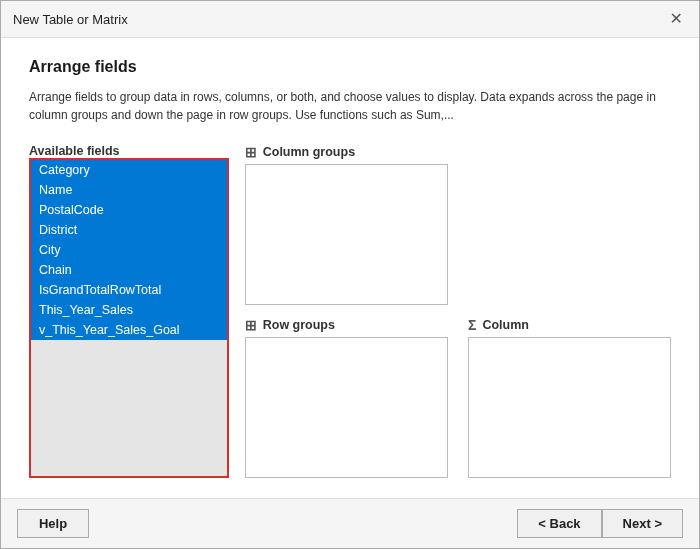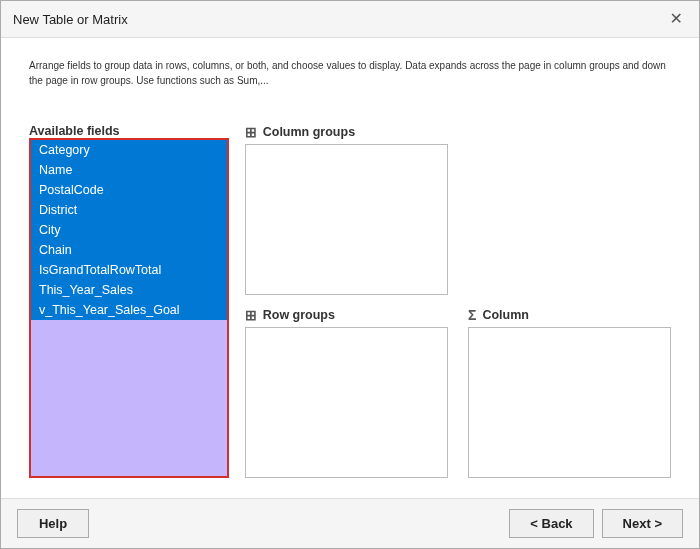--- a/index.html
+++ b/index.html
@@ -50,24 +50,24 @@
       display: flex;
       flex-direction: column;
     }
     .page-title {
       font-size: 16px;
       font-weight: 600;
       color: #1a1a1a;
       margin-bottom: 12px;
     }
     .description {
-      font-size: 10px;
+      font-size: 12px;
       color: #333;
       line-height: 1.5;
-      margin-bottom: 36px;
+      margin-bottom: 20px;
     }
     .fields-area {
       flex: 1;
       display: flex;
       flex-direction: row;
       gap: 16px;
     }
     .left-panel {
       width: 200px;
       display: flex;
@@ -75,21 +75,21 @@
     }
     .panel-label {
       font-size: 12.5px;
       font-weight: 600;
       color: #333;
     }
     .available-fields-box {
       border: 2px solid #d32f2f;
       flex: 1;
       overflow-y: auto;
-      background: #c4b5fd;
+      background: #e5e5e5;
     }
     .field-item {
       padding: 3px 8px;
       font-size: 12.5px;
       color: #000;
       cursor: pointer;
     }
     .field-item.selected {
       background: #0078d4;
       color: #fff;
@@ -137,34 +137,34 @@
       font-size: 13px;
       border: 1px solid #aaa;
       background: #f0f0f0;
       cursor: pointer;
       min-width: 72px;
       color: #222;
       font-weight: bold;
     }
     .btn-group {
       display: flex;
-      gap: 8px;
     }
   </style>
 </head>
 <body>
 
 <div class="dialog">
 
   <div class="title-bar">
     <span class="title-bar-text">New Table or Matrix</span>
     <button class="close-btn">✕</button>
   </div>
 
   <div class="content">
+    <div class="page-title">Arrange fields</div>
     <div class="description">Arrange fields to group data in rows, columns, or both, and choose values to display. Data expands across the page in column groups and down the page in row groups.  Use functions such as Sum,...</div>
 
     <div class="fields-area">
 
       <div class="left-panel">
         <div class="panel-label">Available fields</div>
         <div class="available-fields-box">
 
         <div class="field-item selected">Category</div>
             <div class="field-item selected">Name</div>

